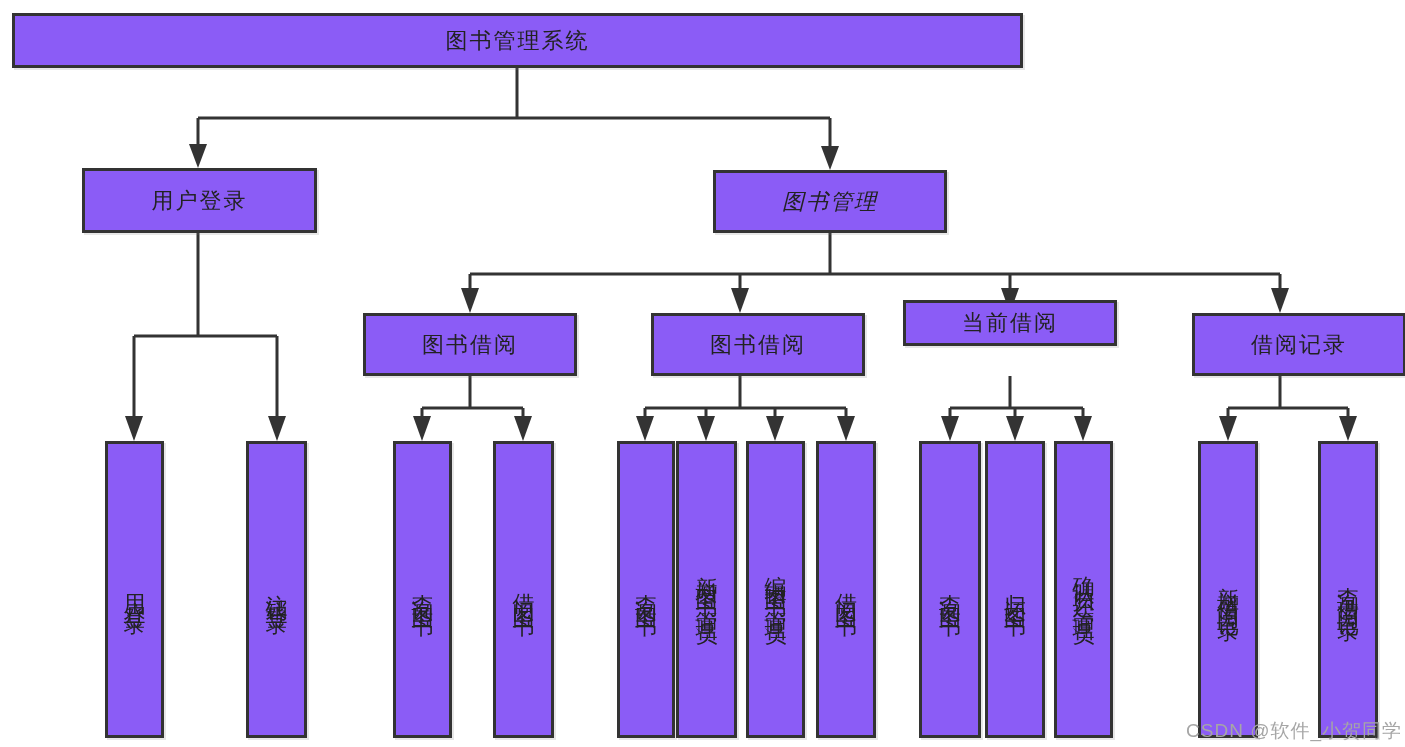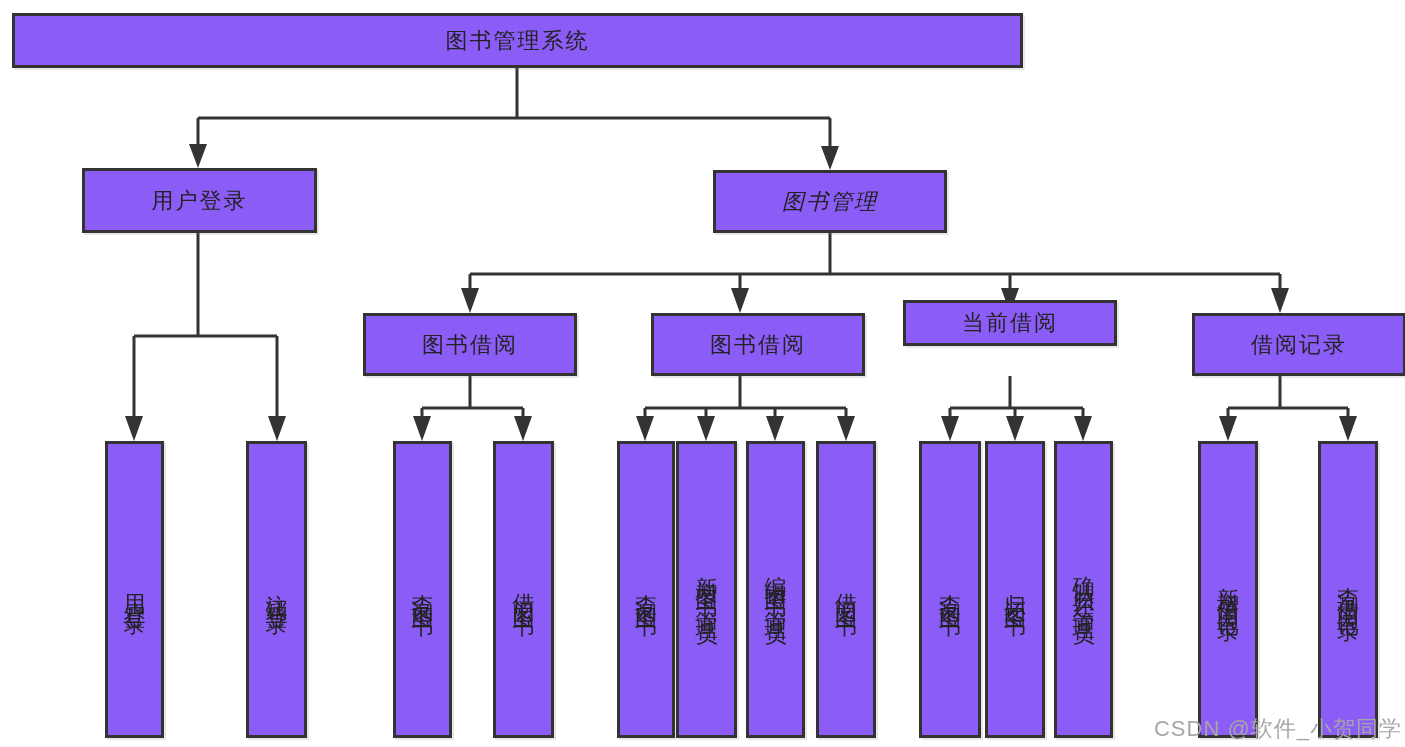--- a/index.html
+++ b/index.html
@@ -41,21 +41,21 @@
   .node.leaf {
     writing-mode: vertical-rl;
     font-size: 22px;
     letter-spacing: 7px;
     line-height: 1;
   }
   .watermark {
     position: absolute;
     right: 3px;
     bottom: 3px;
-    font-size: 22px;
+    font-size: 19px;
     color: #a6a6a6;
     letter-spacing: 1px;
     white-space: nowrap;
   }
 </style>
 </head>
 <body>
 
 <div class="stage">
 

